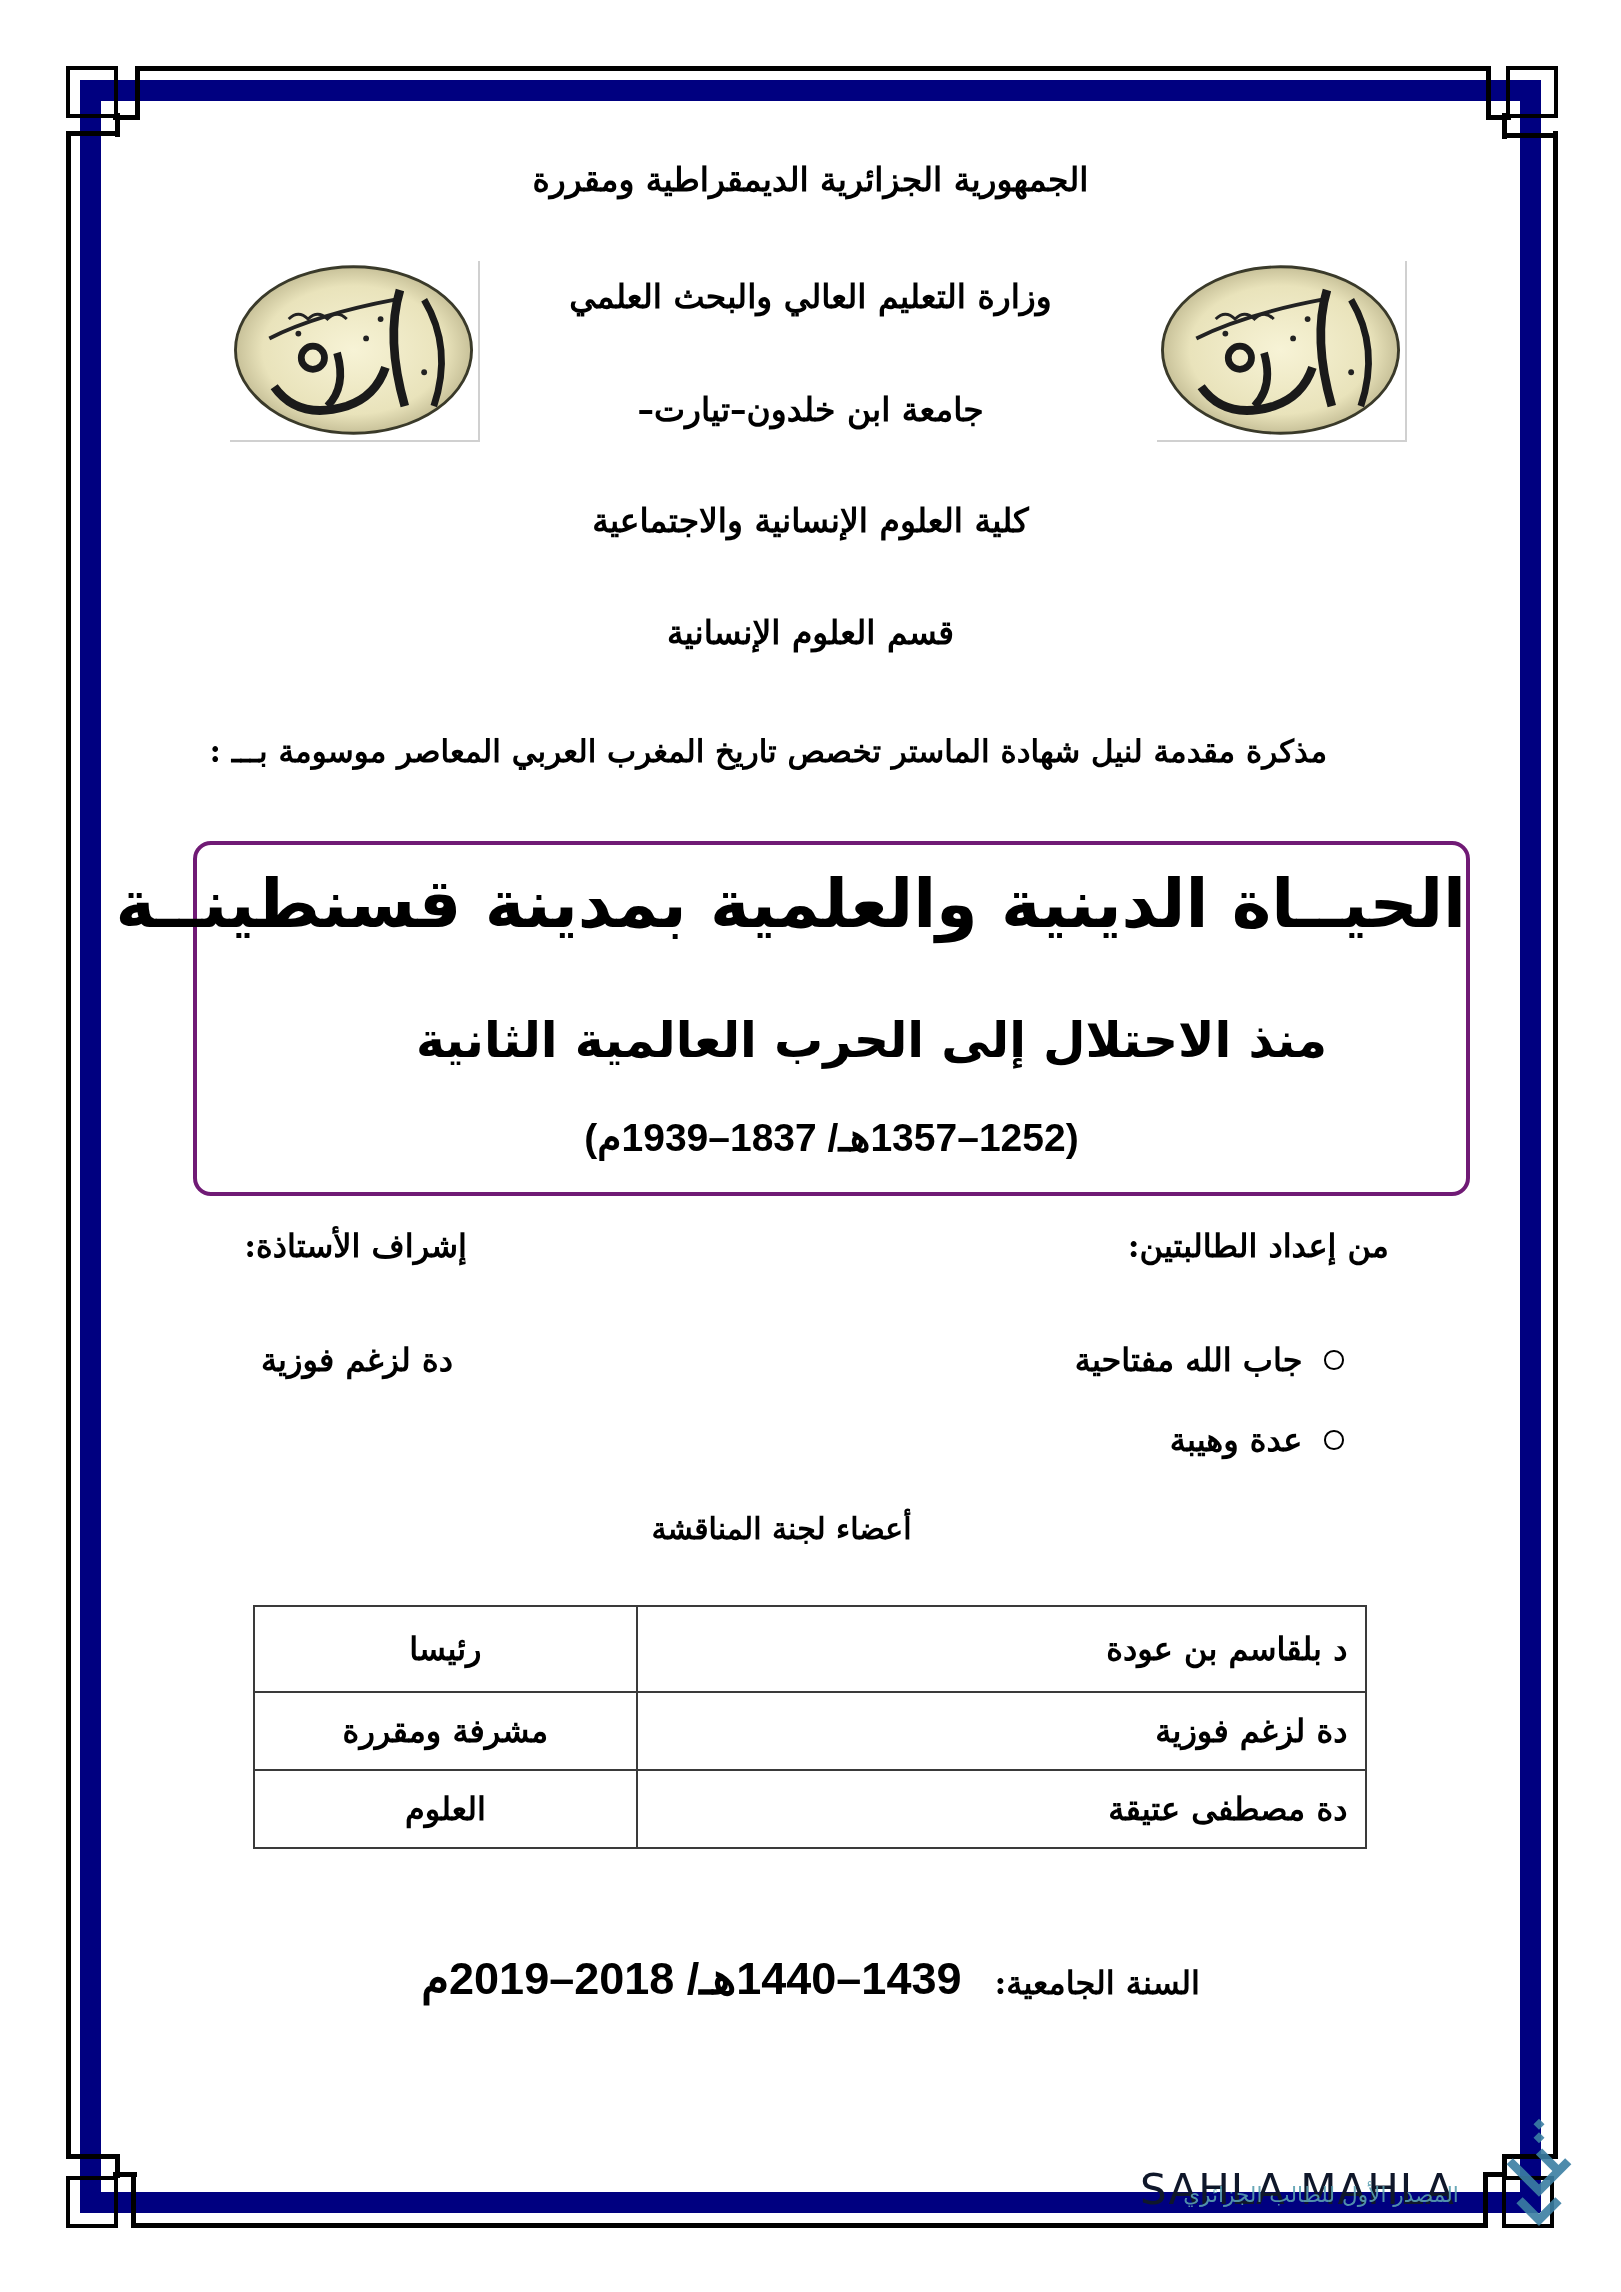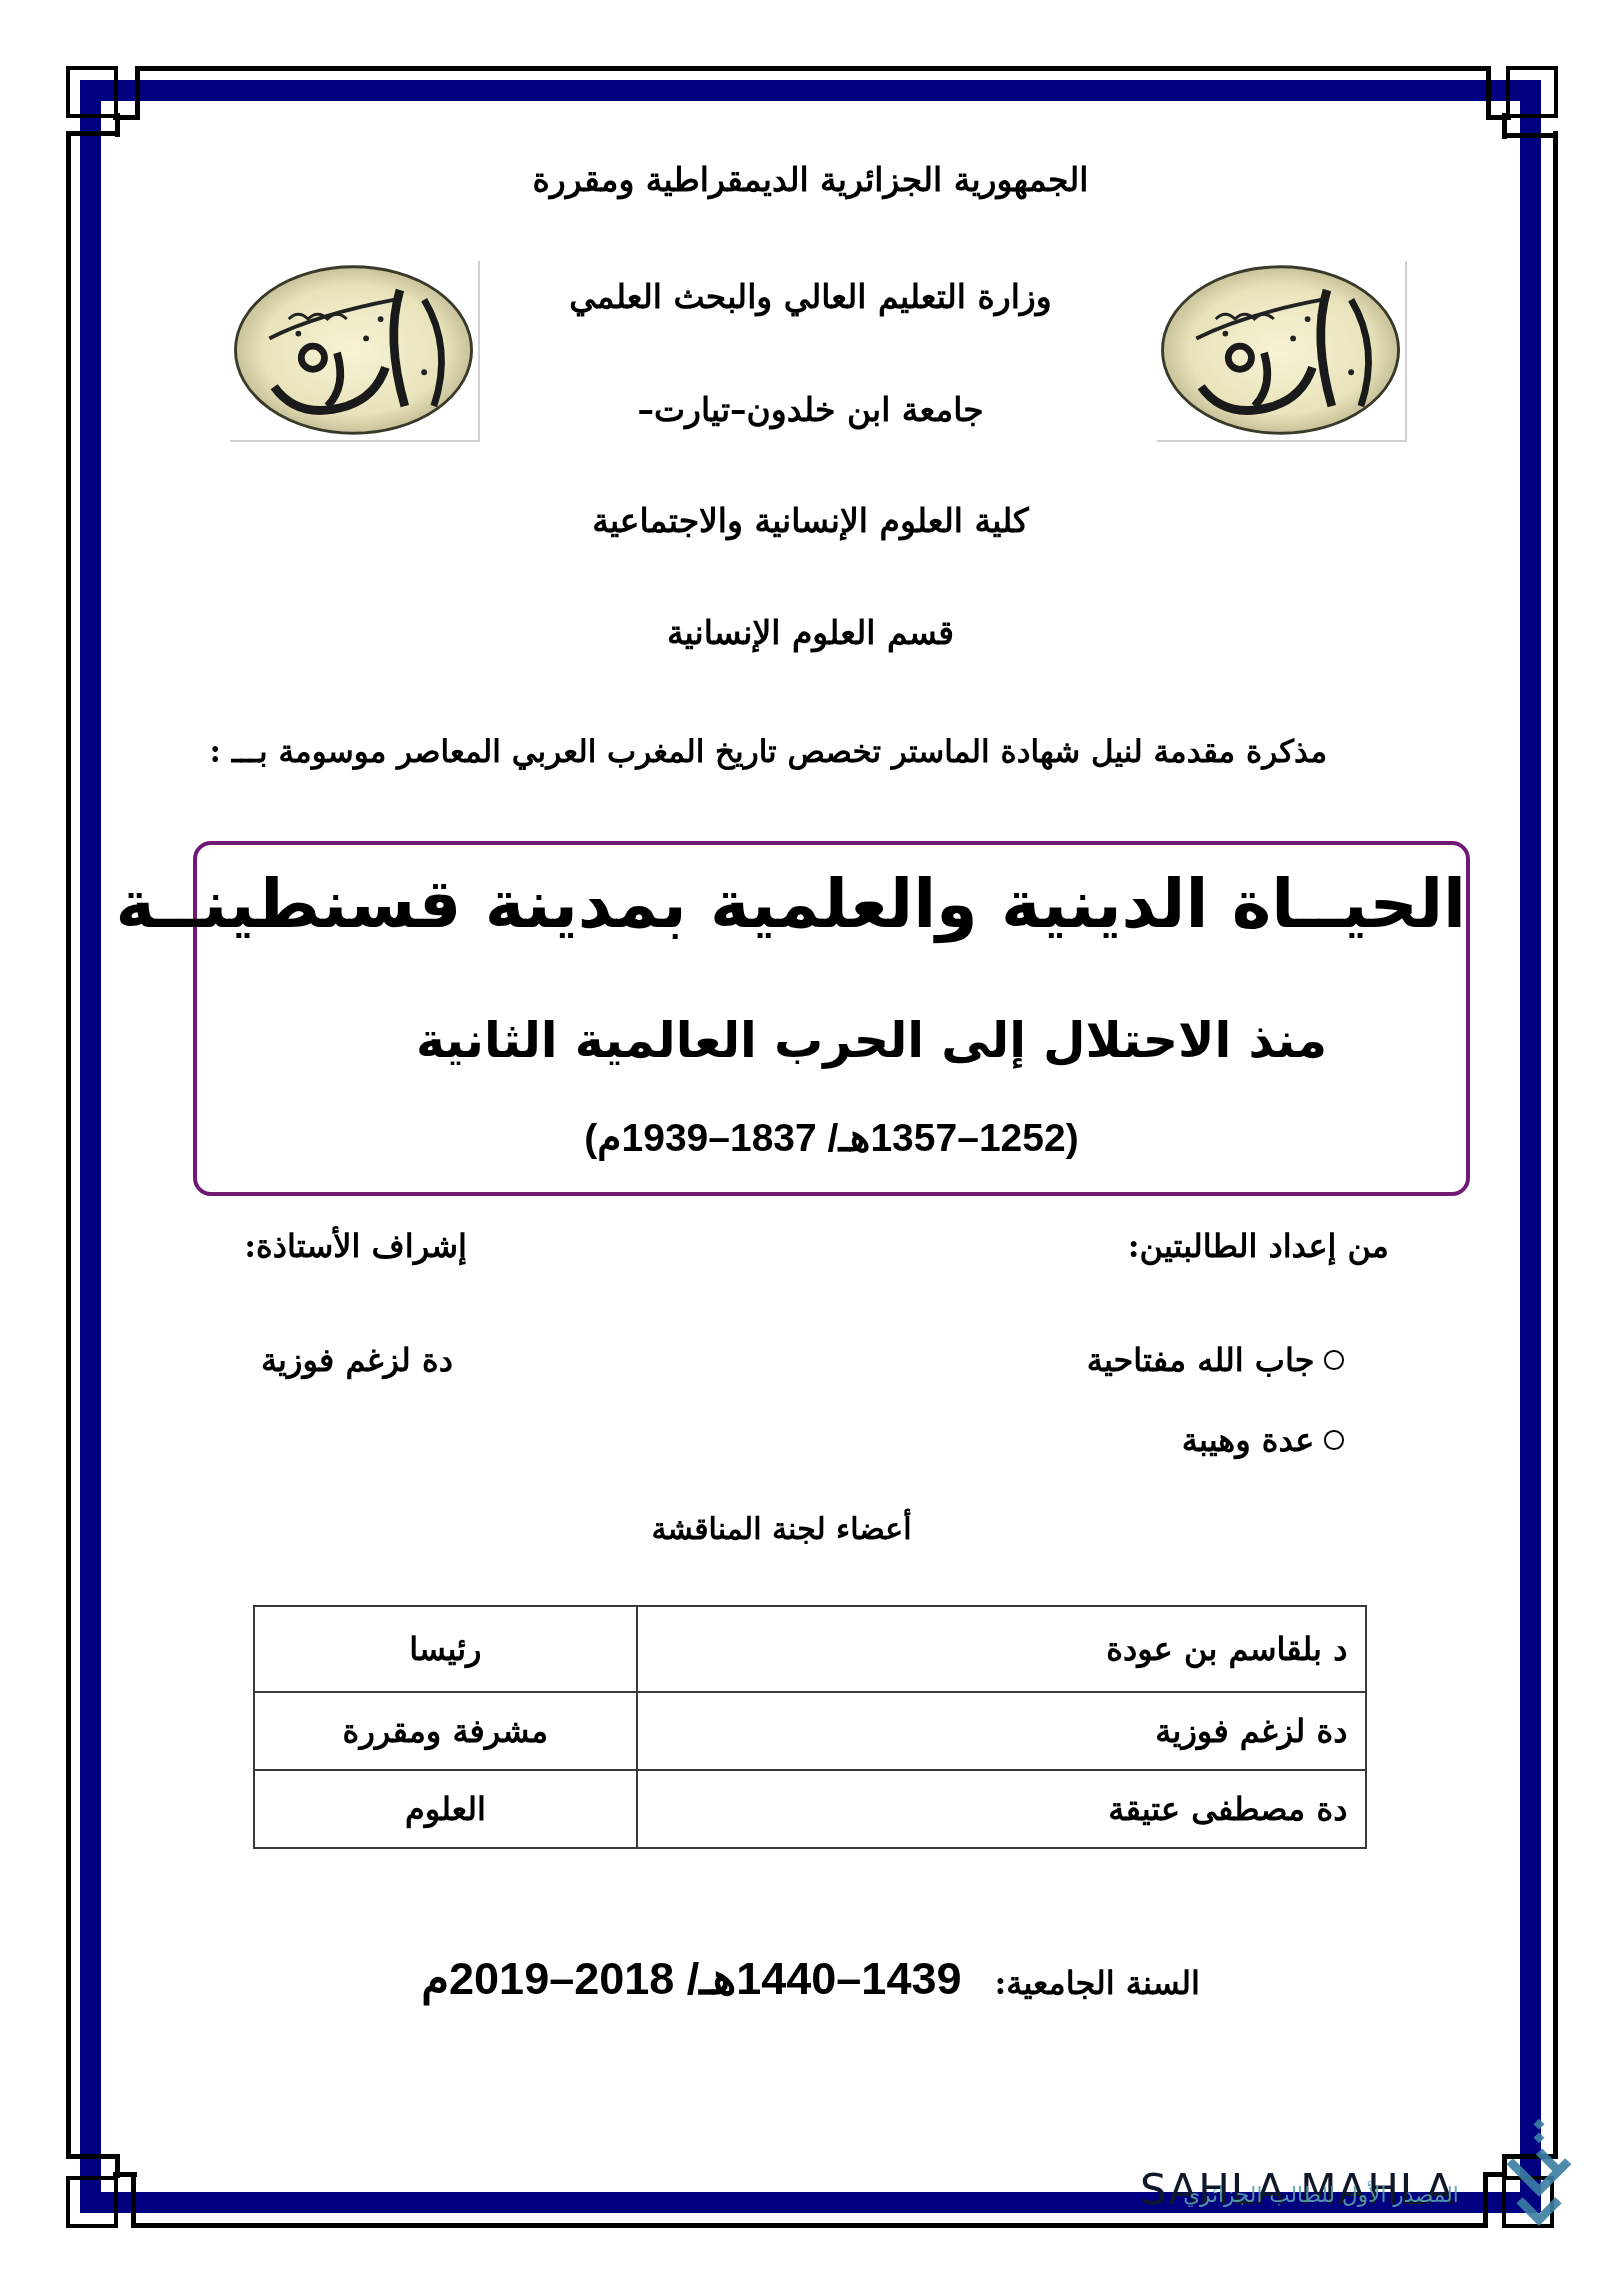--- a/index.html
+++ b/index.html
@@ -16,21 +16,21 @@
 
   .logo { position:absolute; width:250px; height:181px; background:#fff; border-right:2px solid #d0d0d0; border-bottom:2px solid #d0d0d0; box-sizing:border-box; }
   .logo svg { width:100%; height:100%; display:block; }
 
   .titlebox { position:absolute; left:193px; top:841px; width:1277px; height:355px; border:4px solid #701a75; border-radius:18px; box-sizing:border-box; }
   .title-main { position:absolute; left:0; width:100%; text-align:center; direction:rtl; font-weight:bold; font-size:67px; white-space:nowrap; font-family:"DejaVu Sans","Liberation Sans",sans-serif; letter-spacing:1px; }
   .title-sub { position:absolute; left:0; width:100%; text-align:center; direction:rtl; font-weight:bold; font-size:49px; white-space:nowrap; font-family:"DejaVu Sans","Liberation Sans",sans-serif; }
   .title-dates { position:absolute; left:0; width:100%; text-align:center; direction:rtl; font-weight:bold; font-size:39px; white-space:nowrap; font-family:"Liberation Sans",sans-serif; }
 
   .label { position:absolute; direction:rtl; font-weight:bold; font-size:32px; white-space:nowrap; }
-  .bullet-item { position:absolute; direction:rtl; font-weight:bold; font-size:32px; white-space:nowrap; display:flex; align-items:center; gap:10px; }
+  .bullet-item { position:absolute; direction:rtl; font-weight:bold; font-size:32px; white-space:nowrap; display:flex; align-items:center; gap:22px; }
   .bullet-circle { display:inline-block; width:19.6px; height:19.6px; border:2px solid #000; border-radius:50%; box-sizing:border-box; }
 
   table.committee { position:absolute; left:253px; top:1605px; width:1114px; border-collapse:collapse; direction:rtl; }
   table.committee td { border:2.5px solid #3a3a3a; font-weight:bold; font-size:32px; white-space:nowrap; }
   table.committee td.name { width:728px; text-align:right; padding-right:17.6px; }
   table.committee td.role { width:386px; text-align:center; }
   table.committee tr.r1 td { height:82px; }
   table.committee tr.r2 td { height:74px; }
   table.committee tr.r3 td { height:74px; }
 

